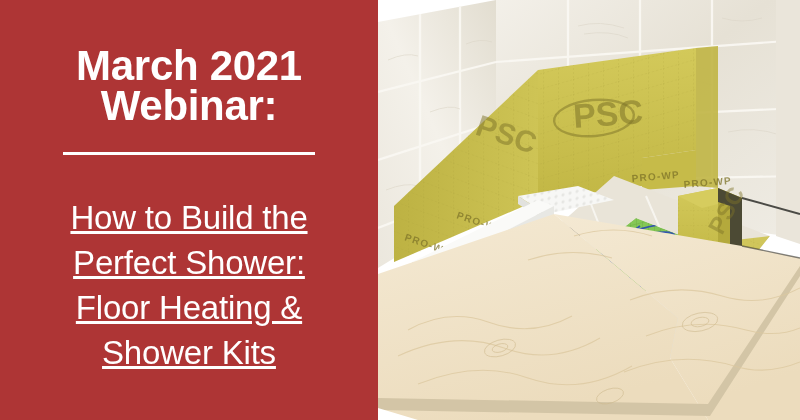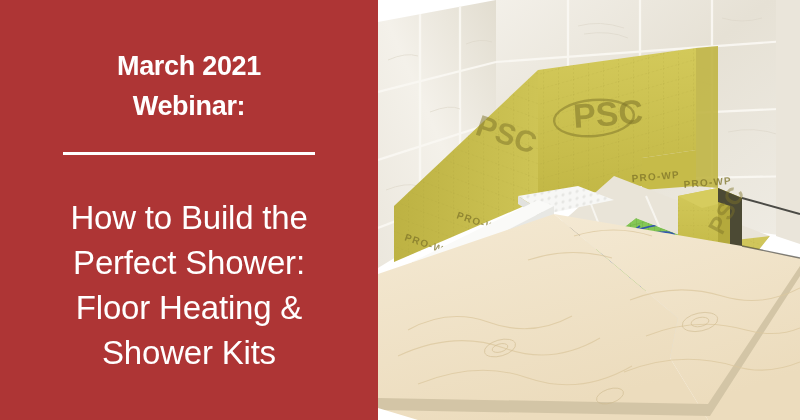--- a/index.html
+++ b/index.html
@@ -11,30 +11,30 @@
   #banner{position:relative;width:800px;height:420px;background:#ffffff;}
 
   
   #left-panel{
     position:absolute;left:0;top:0;width:378px;height:420px;
     background:#ae3535;
     display:flex;flex-direction:column;align-items:center;justify-content:center;
     box-sizing:border-box;padding:0 18px;
   }
   #eyebrow{
-    color:#ffffff;font-weight:bold;font-size:27px;line-height:40px;
+    color:#ffffff;font-weight:bold;font-size:42px;line-height:40px;
     text-align:center;letter-spacing:-0.3px;margin:0 0 0 0;
     white-space:pre-line;
   }
   #divider{
     width:252px;height:3px;background:#ffffff;margin:26px 0 40px 0;flex:none;
   }
   #headline{
     color:#ffffff;font-weight:normal;font-size:33px;line-height:45px;
-    text-align:center;letter-spacing:-0.2px;margin:0;white-space:pre-line;
+    text-align:center;letter-spacing:-0.2px;margin:0;white-space:pre-line;text-decoration:underline;
   }
 
   
   #art-panel{
     position:absolute;left:378px;top:0;width:422px;height:420px;
     background:#ffffff;overflow:hidden;
   }
   #art-svg{display:block;width:422px;height:420px;}
   .art-label{
     font-family:"Liberation Sans","DejaVu Sans",sans-serif;

